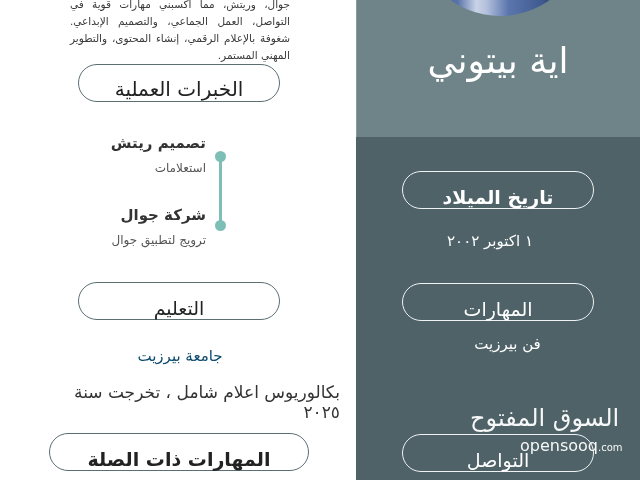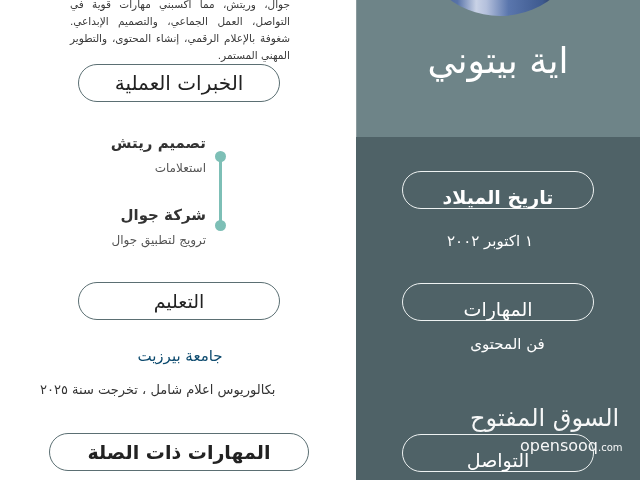--- a/index.html
+++ b/index.html
@@ -12,35 +12,35 @@
   .right-top { position:absolute; left:356px; top:0; width:284px; height:137px; background:#6e8488; border-left:1px solid #8a9a9d; }
   .right-bottom { position:absolute; left:356px; top:137px; width:284px; height:343px; background:#4f6267; }
 
   .about {
     position:absolute; left:70px; top:-4px; width:220px;
     direction:rtl; text-align:justify; text-align-last:right;
     font-size:10.5px; line-height:17px; color:#3a3a3a;
   }
   .pill-dark {
     position:absolute; height:38px; border:1.6px solid #5b6f73; border-radius:20px;
-    display:flex; align-items:center; justify-content:center;
+    display:flex; align-items:flex-end; justify-content:center;
     direction:rtl; color:#222; background:#fff; box-sizing:border-box;
   }
   .pill-light {
     position:absolute; height:38px; border:1.6px solid #eef2f2; border-radius:20px;
     display:flex; align-items:flex-end; justify-content:center;
     direction:rtl; color:#ffffff; box-sizing:border-box;
   }
   .exp-company { position:absolute; direction:rtl; text-align:right; font-size:15px; color:#333; font-weight:bold; }
   .exp-role { position:absolute; direction:rtl; text-align:right; font-size:12px; color:#555; }
   .tl-line { position:absolute; left:219px; top:156px; width:3px; height:70px; background:#7dbfb6; }
   .tl-dot { position:absolute; width:11px; height:11px; border-radius:50%; background:#7dbfb6; }
 
   .edu-uni { position:absolute; left:90px; top:347px; width:180px; text-align:center; direction:rtl; font-size:15px; color:#0c4a6e; }
-  .edu-deg { position:absolute; left:40px; top:382px; width:300px; text-align:left; direction:rtl; font-size:13px; color:#333; }
+  .edu-deg { position:absolute; left:40px; top:382px; width:300px; text-align:right; direction:rtl; font-size:17px; color:#333; }
 
   .photo {
     position:absolute; left:415px; top:-100px; width:170px; height:116px;
     border-radius:0 0 85px 85px; overflow:hidden;
     background:linear-gradient(90deg,#3a4f7a 0%,#5873a8 25%,#c9d2e6 36%,#b4c0dc 42%,#5a76ad 55%,#3e5a8f 75%,#1b2233 88%,#111 100%);
   }
   .name {
     position:absolute; left:356px; top:40px; width:284px; text-align:center; direction:rtl;
     font-size:36px; color:#ffffff; letter-spacing:0.5px;
   }
@@ -88,21 +88,21 @@
 
 <div class="pill-light" style="left:402px; top:171px; width:192px; font-size:19px; font-weight:bold;">
   <span>تاريخ الميلاد</span>
 </div>
 <div class="dob">١ اكتوبر ٢٠٠٢</div>
 
 <div class="pill-light" style="left:402px; top:283px; width:192px; font-size:19px;">
   <span>المهارات</span>
 </div>
 <div class="skills">
-  <div>فن المحتوى</div>
+  <div>فن بيرزيت</div>
 </div>
 
 <div class="pill-light" style="left:402px; top:434px; width:192px; font-size:19px;">
   <span>التواصل</span>
 </div>
 
 <div class="wm-ar">السوق المفتوح</div>
 <div class="wm-en">
   <span>opensooq</span><small>.com</small>
 </div>

